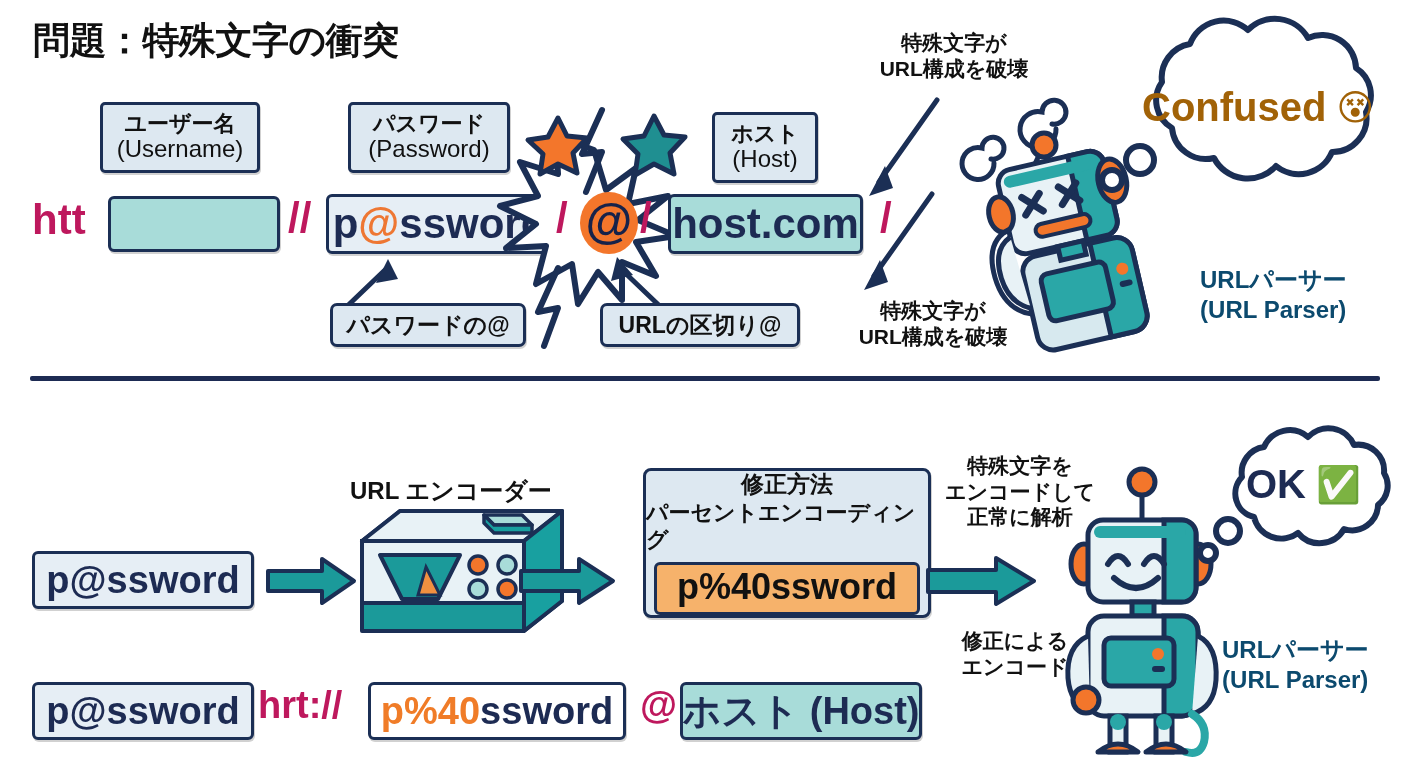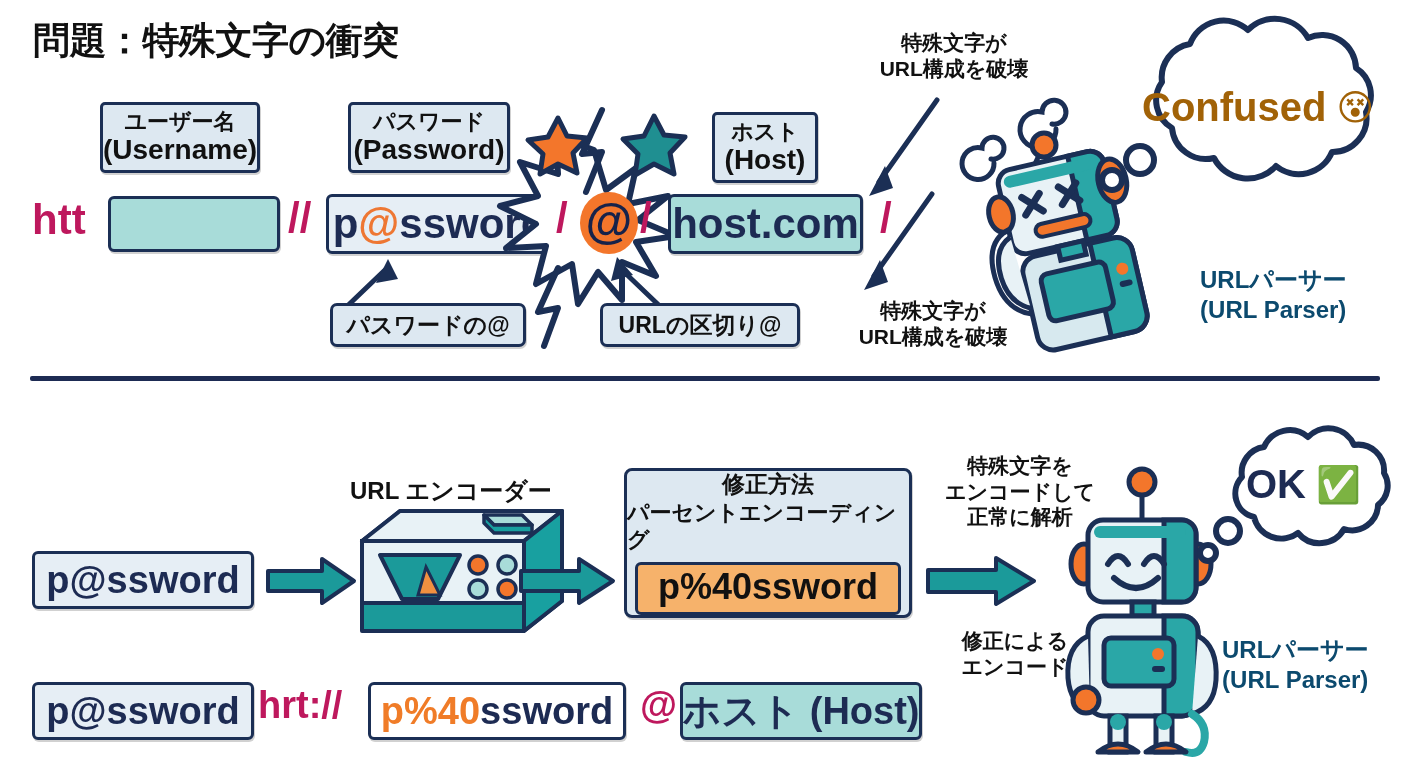--- a/index.html
+++ b/index.html
@@ -24,21 +24,21 @@
   }
 
   
   .lbl-box{
     border:3px solid #1b2f55; background:#dde8f1;
     border-radius:5px; text-align:center; color:#111;
     display:flex; flex-direction:column; justify-content:center; align-items:center;
     box-shadow:1px 2px 0 rgba(0,0,0,.18);
   }
   .lbl-box .l1{ font-weight:700; font-size:22px; line-height:1.12; }
-  .lbl-box .l2{ font-weight:700; font-size:28px; line-height:1.12; }
+  .lbl-box .l2{ font-weight:400; font-size:24px; line-height:1.12; }
 
   .callout{
     border:3px solid #1b2f55; background:#dde8f1; border-radius:7px;
     display:flex; align-items:center; justify-content:center;
     font-weight:700; font-size:23px; color:#111;
     box-shadow:1px 2px 0 rgba(0,0,0,.18);
   }
 
   .seg{
     border:3px solid #1b2f55; border-radius:6px;
@@ -78,20 +78,21 @@
   .bubble-txt{
     position:absolute; font-weight:700; color:#a16207;
     display:flex; align-items:center; gap:10px; white-space:nowrap;
   }
 
   
   .fixbox{
     border:3px solid #1b2f55; background:#dde8f1; border-radius:8px;
     display:flex; flex-direction:column; align-items:center; justify-content:center;
     box-shadow:1px 2px 0 rgba(0,0,0,.18);
+    margin-left:19px;
   }
   .fixbox .cap1{ font-weight:700; font-size:23px; color:#111; line-height:1.2;}
   .fixbox .cap2{ font-weight:700; font-size:22px; color:#111; line-height:1.2; margin-top:2px;}
   .fixbox .pill{
     margin-top:9px; background:#f6b26b; border:3px solid #1b2f55; border-radius:6px;
     font-weight:700; font-size:36px; color:#111; padding:2px 20px 6px; line-height:1.1;
   }
   svg{ display:block; overflow:visible; }
 </style>
 </head>

